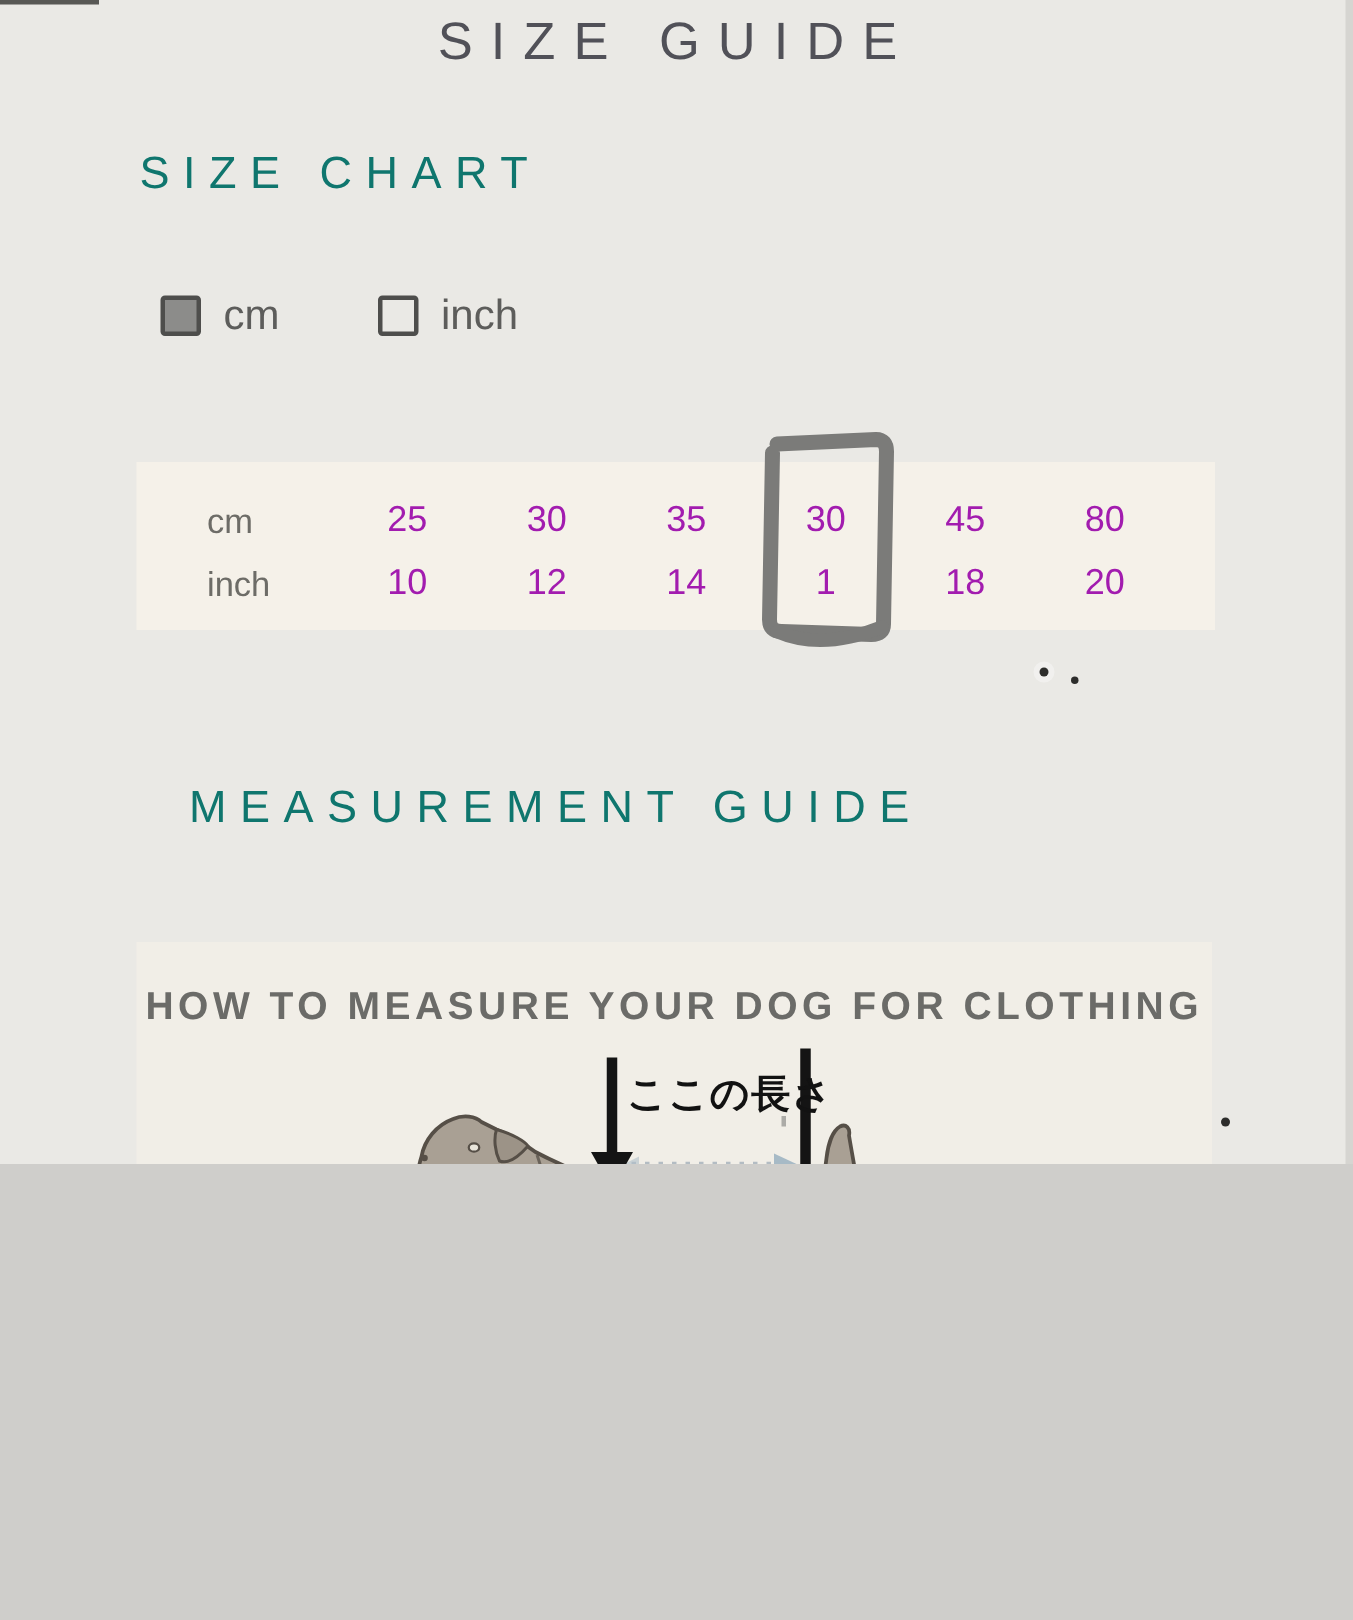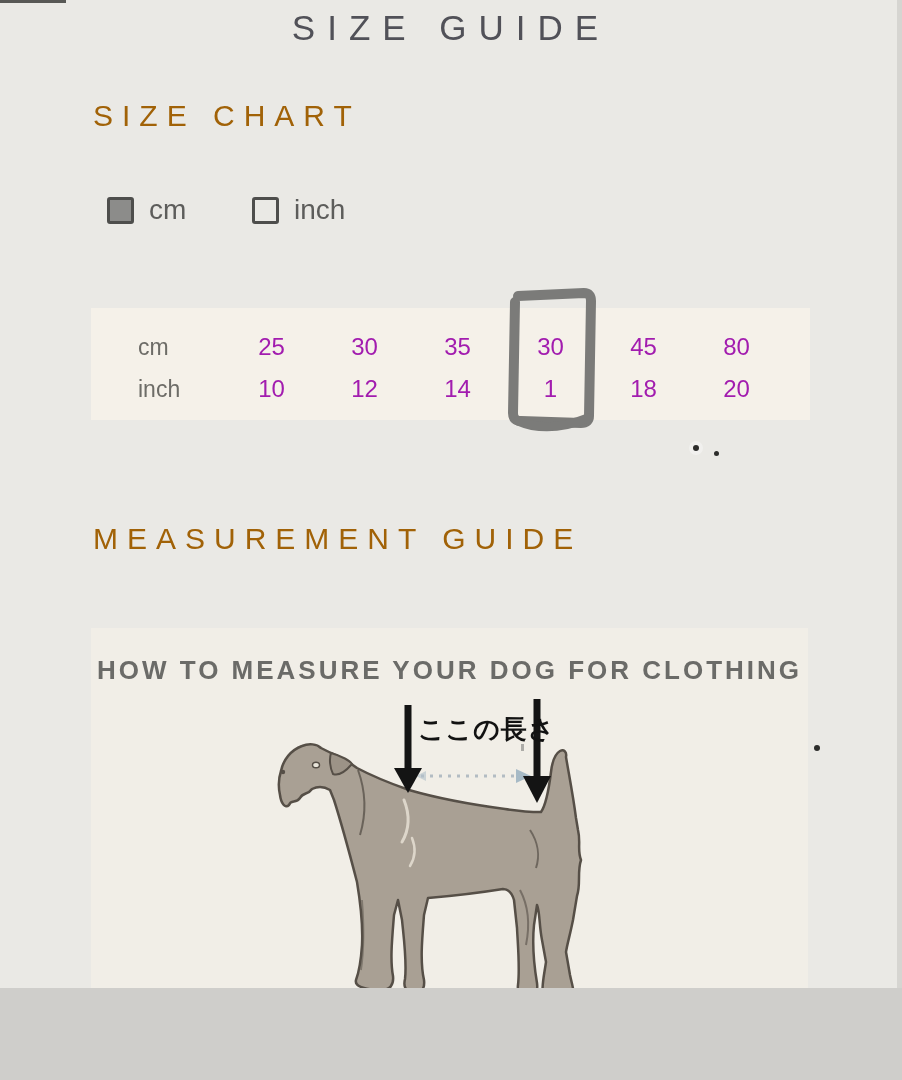--- a/index.html
+++ b/index.html
@@ -1,38 +1,38 @@
 <!DOCTYPE html>
 <html><head>
 <meta charset="utf-8">
 <style>
   * { margin:0; padding:0; box-sizing:border-box; }
   body { background:#cfcecb; font-family:"Liberation Sans", sans-serif; }
   .page {
-    position:relative; width:902px; height:988px; margin:0 auto;
+    position:relative; width:902px; height:776px; margin:0 auto;
     background:#eae9e5; overflow:hidden;
   }
   
   .top-dash { position:absolute; left:0; top:0; width:66px; height:3px; background:#3e3e3c; opacity:.85; }
   .right-strip { position:absolute; right:0; top:0; width:5px; height:1080px; background:#d6d5d1; }
   .speck { position:absolute; background:#2d2d2b; border-radius:50%; }
   .speck.s1 { left:693px; top:445px; width:6px; height:6px; box-shadow:0 0 0 4px rgba(255,255,255,.35); }
   .speck.s2 { left:714px; top:451px; width:5px; height:5px; }
   .speck.s3 { left:814px; top:745px; width:6px; height:6px; }
   
   .page-title {
     position:absolute; top:8px; left:0; width:100%; text-align:center;
     font-size:35px; letter-spacing:12px; color:#515158; font-weight:400; white-space:nowrap;
   }
   .section-heading {
     position:absolute; left:93px; font-size:30px; letter-spacing:9px;
-    color:#a16207; font-weight:400; white-space:nowrap;
+    color:#0f766e; font-weight:400; white-space:nowrap;
   }
   .heading-sizechart { top:99px; }
-  .heading-measurement { top:522px; }
+  .heading-measurement { top:522px;margin-left:33px; }
   
   .unit-row { position:absolute; top:194px; left:107px; height:34px; }
   .unit-option { position:absolute; top:0; display:flex; align-items:center; }
   .unit-option.opt-cm { left:0; }
   .unit-option.opt-inch { left:145px; }
   .unit-box {
     width:27px; height:27px; border:3px solid #4e4e4c; border-radius:3px;
     background:transparent; flex:0 0 auto;
   }
   .unit-box.checked { background:#8c8c8a; }

